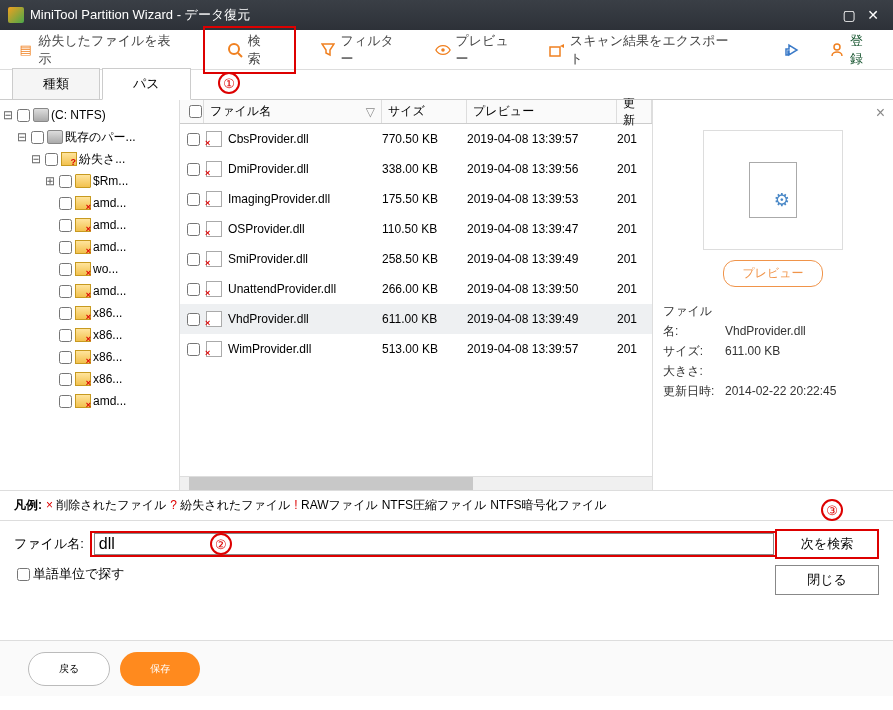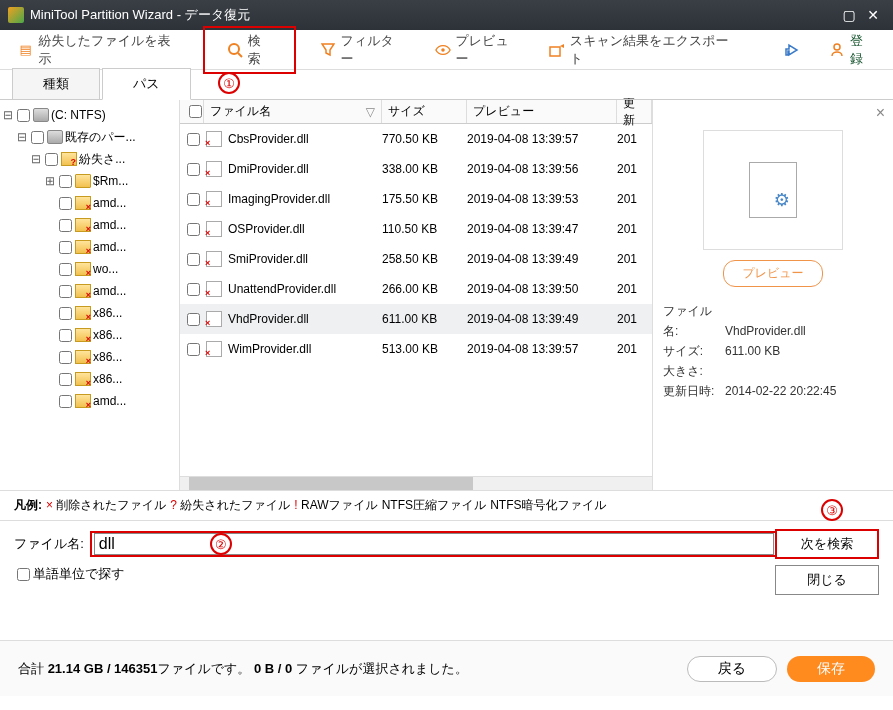--- a/index.html
+++ b/index.html
@@ -59,21 +59,21 @@
 .sp-row { display:flex; align-items:center; margin-bottom:8px; }
 .sp-row label{font-size:13px;margin-right:6px;}
 .sp-input-wrap { border:2px solid #d00; padding:0 2px; display:flex; align-items:center; width:690px; height:26px; }
 .sp-input { border:1px solid #888; height:22px; width:680px; padding:2px 4px; font-size:16px; }
 .sp-btns { position:absolute; right:14px; top:8px; width:104px; }
 .sp-btns button { width:100%; height:30px; margin-bottom:6px; background:#fff; border:1px solid #888; cursor:pointer; font-size:13px;}
 .sp-btns button.hl { border:2px solid #d00; }
 .chkline { display:flex; align-items:center; margin-top:6px; font-size:13px; }
 .footer { height: 56px; border-top:1px solid #ddd; display:flex; align-items:center; padding:0 18px; background:#fafafa; }
 .footer .info{flex:1;font-size:13px;}
-.footer button { height:26px; padding:0 30px; border-radius:17px; margin-left:10px; cursor:pointer; font-size:14px; }
+.footer button { height:34px; padding:0 30px; border-radius:17px; margin-left:10px; cursor:pointer; font-size:10px; }
 .btn-back{background:#fff;border:1px solid #bbb;}
 .btn-save{background:#ff8a1e;border:none;color:#fff;}
 svg{display:block}
 </style>
 </head>
 <body>
 
 <div class="titlebar">
   <span class="logo"></span>
   <span class="title">MiniTool Partition Wizard - データ復元</span>
@@ -362,19 +362,15 @@
       <input type="checkbox" class="cb" style="">
       <span>単語単位で探す</span>
     </div>
   <div class="sp-btns">
     <button class="hl"><span>次を検索</span></button>
     <button><span>閉じる</span></button>
   </div>
 </div>
 
 <div class="footer">
-  <div class="info">
-    <span>合計 </span><b>21.14 GB / 146351</b><span>ファイルです。</span>
-    <b>0 B / 0 </b><span>ファイルが選択されました。</span>
-  </div>
   <button class="btn-back"><span>戻る</span></button>
   <button class="btn-save"><span>保存</span></button>
 </div>
 
 </body></html>

